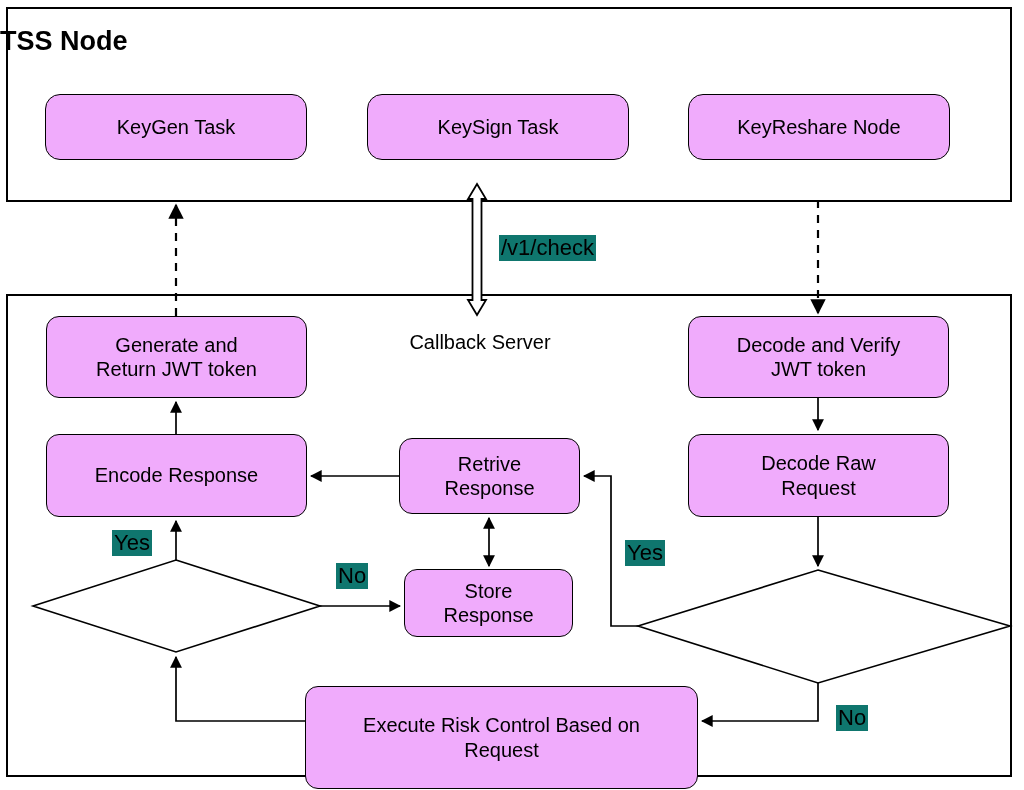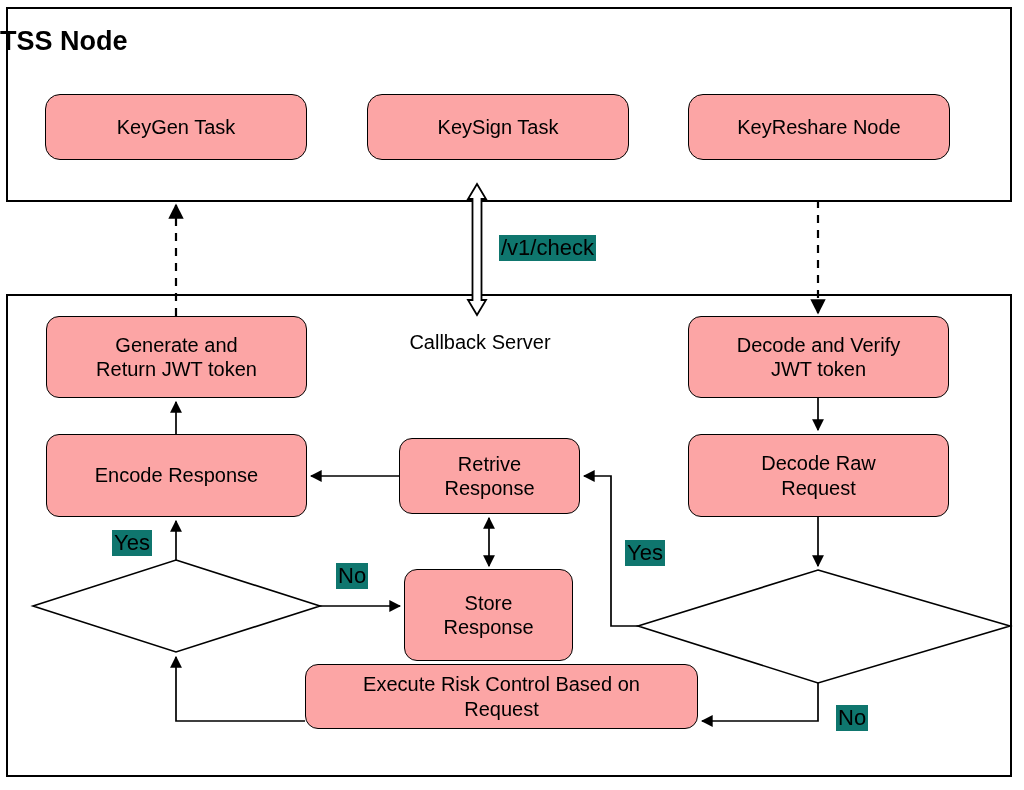--- a/index.html
+++ b/index.html
@@ -30,21 +30,21 @@
     position: absolute;
     border: 2px solid #000000;
     background: transparent;
     box-sizing: border-box;
   }
   .node {
     position: absolute;
     box-sizing: border-box;
     border: 1.6px solid #000000;
     border-radius: 13px;
-    background: #fca5a5;
+    background: #f0abfc;
     display: flex;
     align-items: center;
     justify-content: center;
     text-align: center;
     line-height: 1.22;
     font-size: 20px;
     padding: 2px 6px;
     white-space: pre-line;
   }
   .node.task {
@@ -105,24 +105,24 @@
   <div class="node task" style="left:688px; top:94px; width:262px; height:66px;">KeyReshare Node</div>
 
   <div class="node" style="left:46px; top:316px; width:261px; height:82px;">Generate and
 Return JWT token</div>
 
   <div class="node" style="left:46px; top:434px; width:261px; height:83px;">Encode Response</div>
 
   <div class="node" style="left:399px; top:438px; width:181px; height:76px;">Retrive
 Response</div>
 
-  <div class="node" style="left:404px; top:569px; width:169px; height:92px;">Store
+  <div class="node" style="left:404px; top:569px; width:169px; height:68px;">Store
 Response</div>
 
-  <div class="node" style="left:305px; top:664px; width:393px; height:65px;">Execute Risk Control Based on
+  <div class="node" style="left:305px; top:686px; width:393px; height:103px;">Execute Risk Control Based on
 Request</div>
 
   <div class="node" style="left:688px; top:316px; width:261px; height:82px;">Decode and Verify
 JWT token</div>
 
   <div class="node" style="left:688px; top:434px; width:261px; height:83px;">Decode Raw
 Request</div>
 
   <div class="diamond-label" style="left:56px; top:588px; width:240px; height:36px;">Sync Response</div>
 

